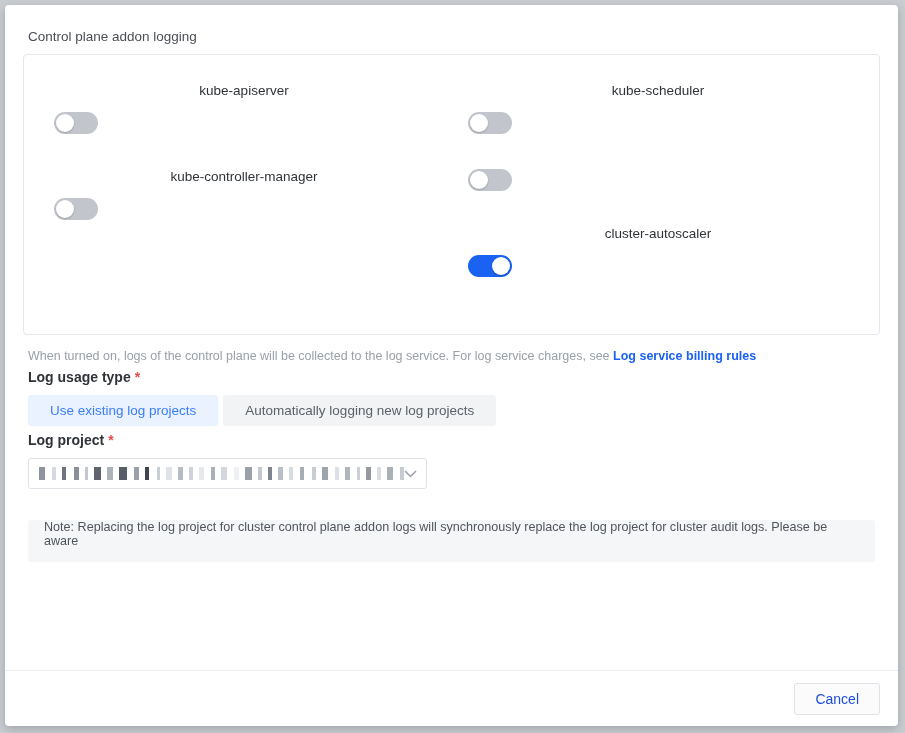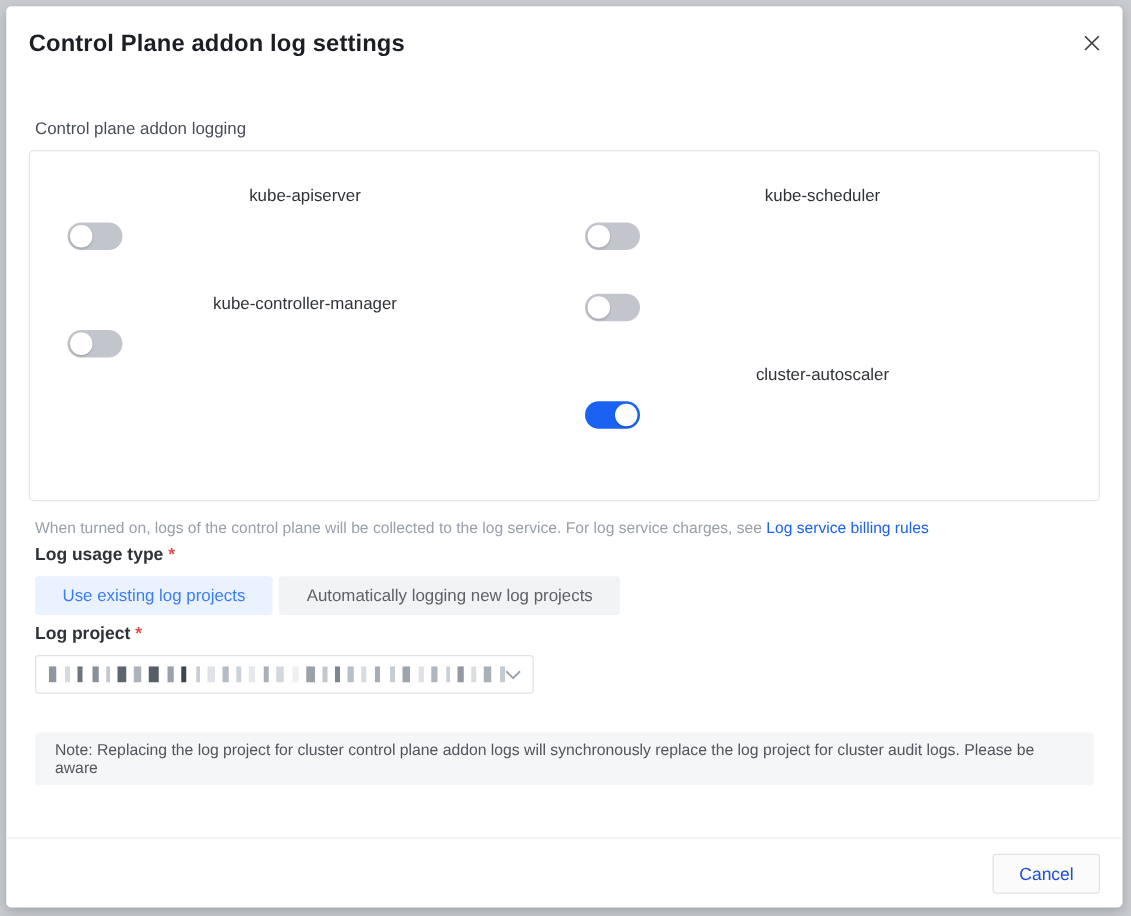--- a/index.html
+++ b/index.html
@@ -122,21 +122,21 @@
   .switch.on { background: #1a62f2; }
   .switch.on .knob { left: 24px; }
 
   .hint-row {
     margin: 14px 0 0 5px;
     font-size: 12.5px;
     color: #9aa0a8;
   }
   .hint-link {
     color: #1a62f2;
-    font-weight: normal;
+    font-weight: bold;
     text-decoration: none;
     cursor: pointer;
   }
 
   .field-label {
     margin: 6px 0 10px 5px;
     font-size: 14px;
     color: #2f3338;
     font-weight: bold;
   }
@@ -197,21 +197,21 @@
     font-size: 12px;
     line-height: 1;
   }
 
   .note-box {
     margin: 31px 5px 0 5px;
     background: #f5f6f8;
     border-radius: 3px;
     height: 42px;
     display: flex;
-    align-items: center;
+    align-items: flex-start;
     padding: 0 16px;
     box-sizing: border-box;
   }
   .note-text {
     font-size: 12.6px;
     color: #50555c;
   }
 
   
   .dlg-footer {
@@ -245,28 +245,20 @@
     border: 1px solid #1a62f2;
     color: #ffffff;
     padding: 0 23px;
   }
 </style>
 </head>
 <body>
 
 <div class="dialog">
 
-  <div class="dlg-header">
-    <div class="dlg-title">Control Plane addon log settings</div>
-    <button class="close-btn">
-      <svg width="13" height="13" viewBox="0 0 13 13" aria-hidden="true">
-        <path d="M1 1 L12 12 M12 1 L1 12" stroke="#3c4043" stroke-width="1.4" fill="none"></path>
-      </svg>
-    </button>
-  </div>
 
   <div class="dlg-body">
 
     <div class="section-label">Control plane addon logging</div>
 
     <div class="toggle-card">
 
       <div class="toggle-col col-left">
 
         <div class="toggle-item">

